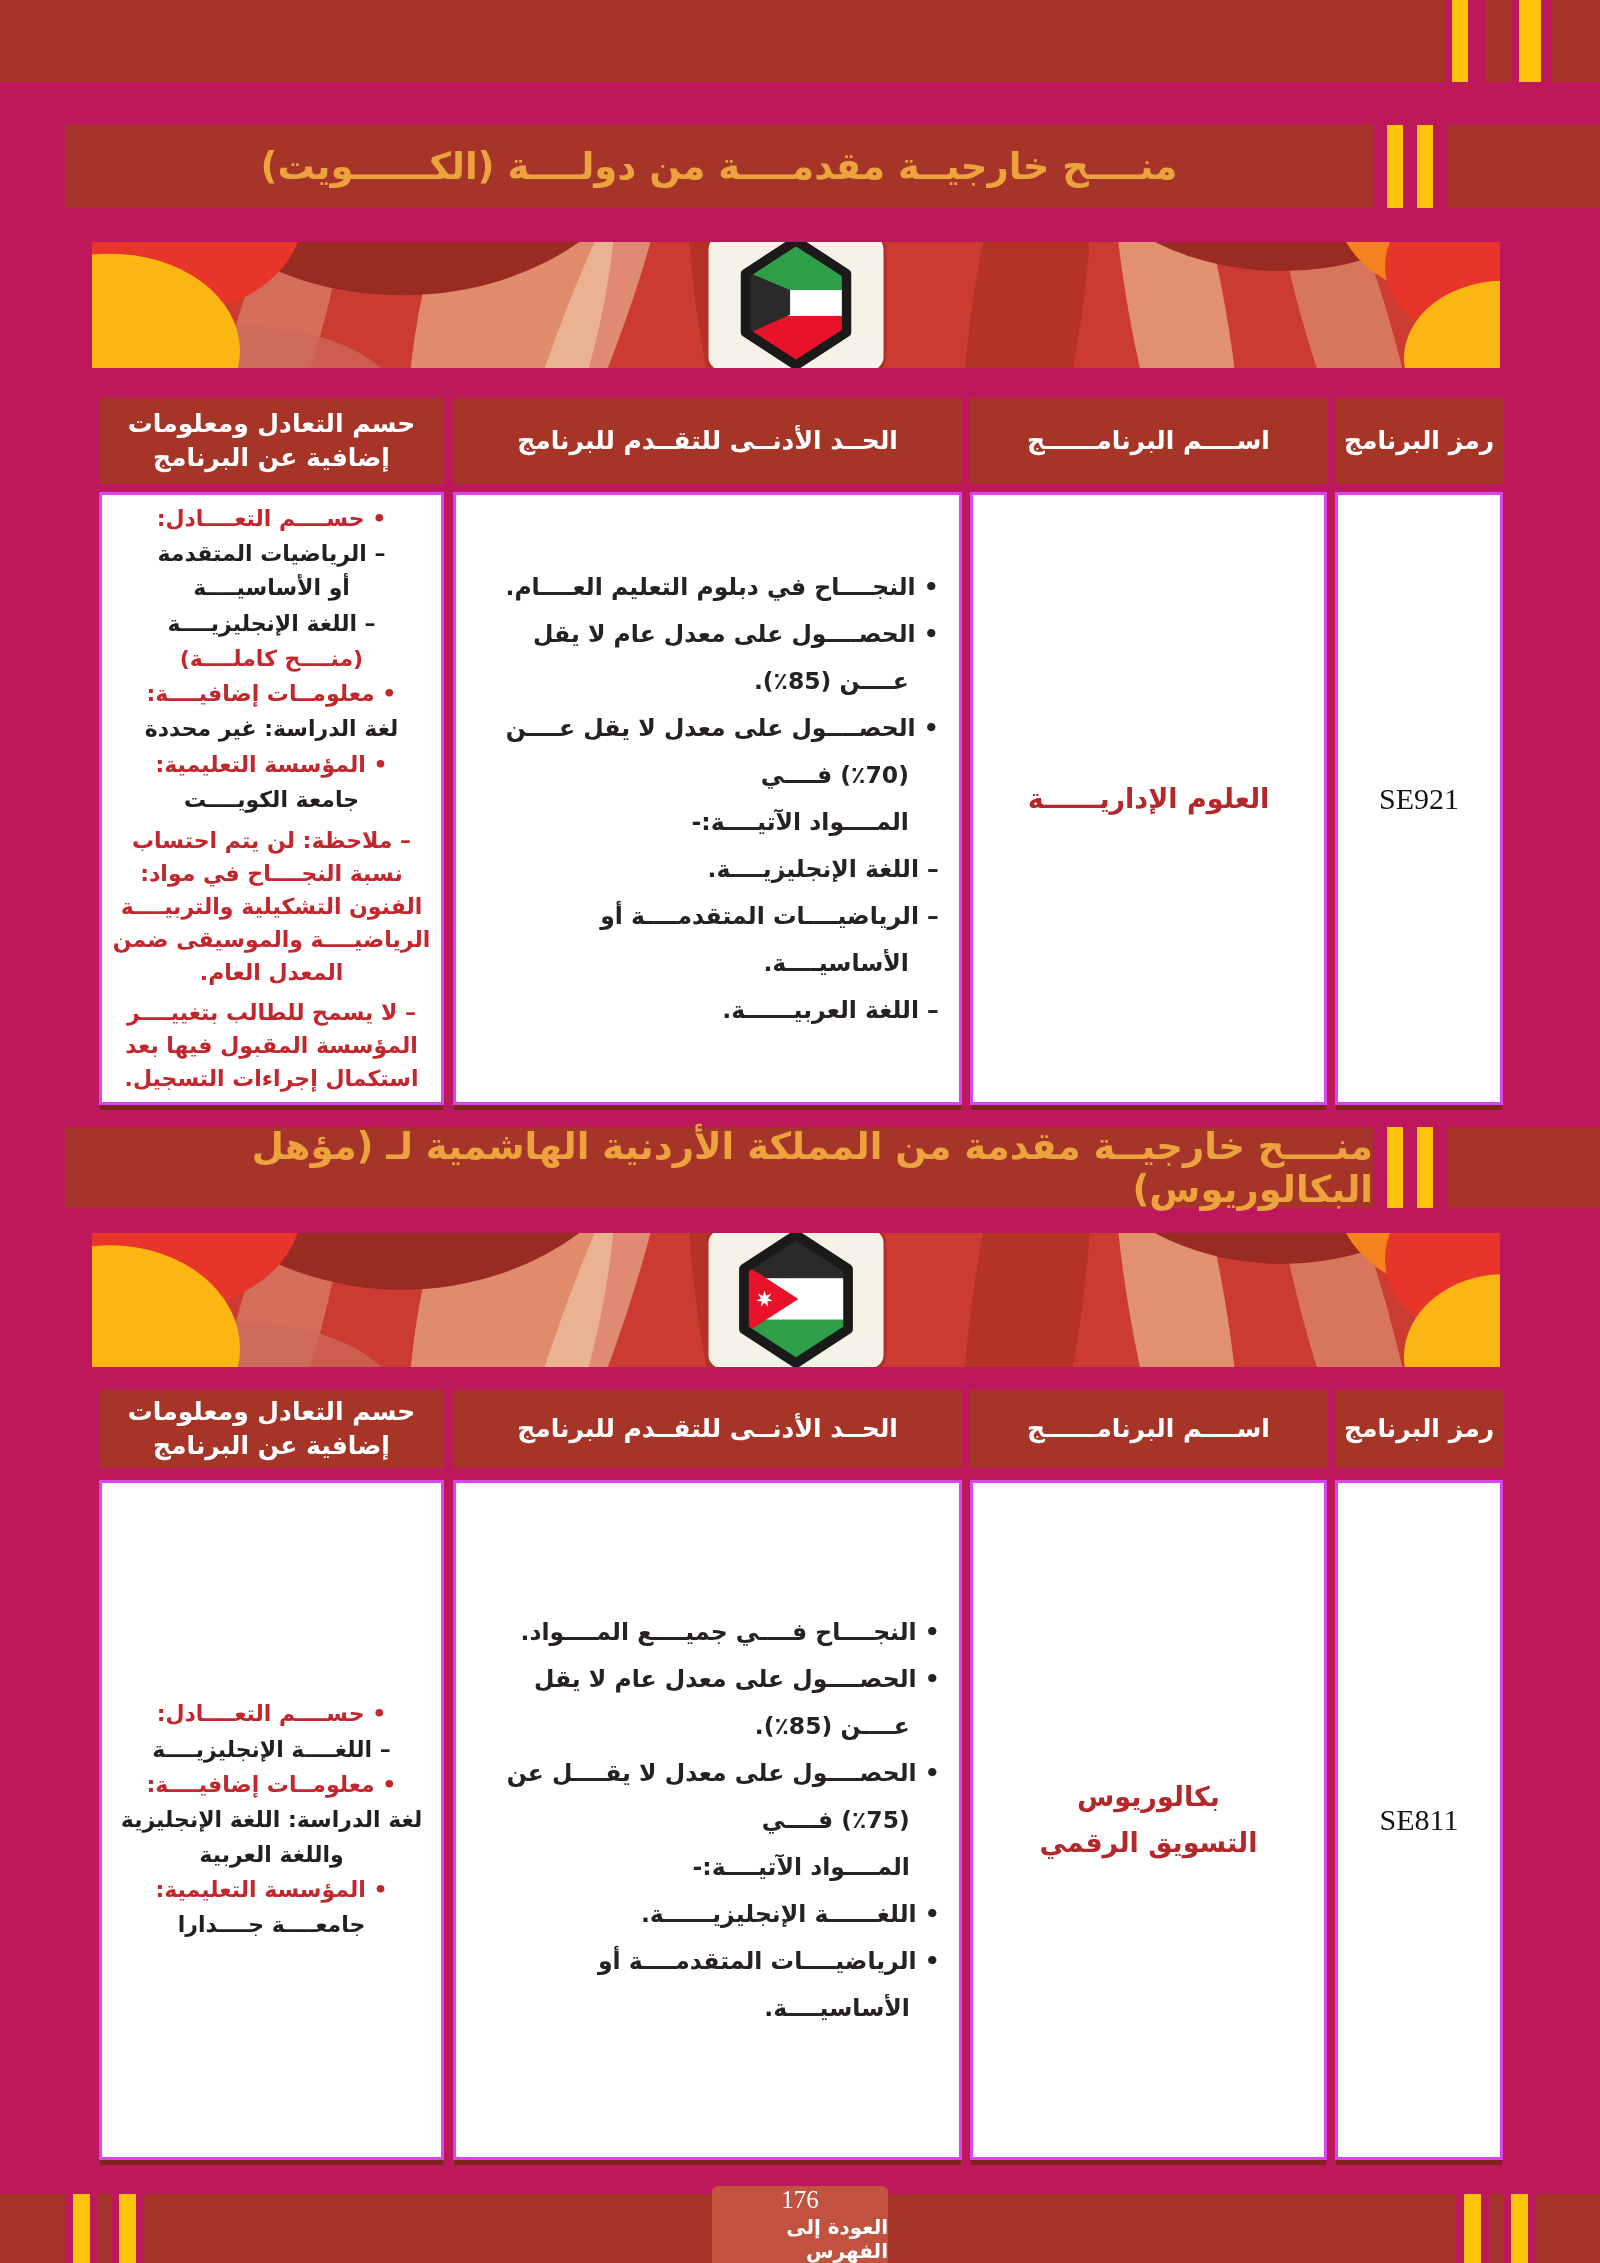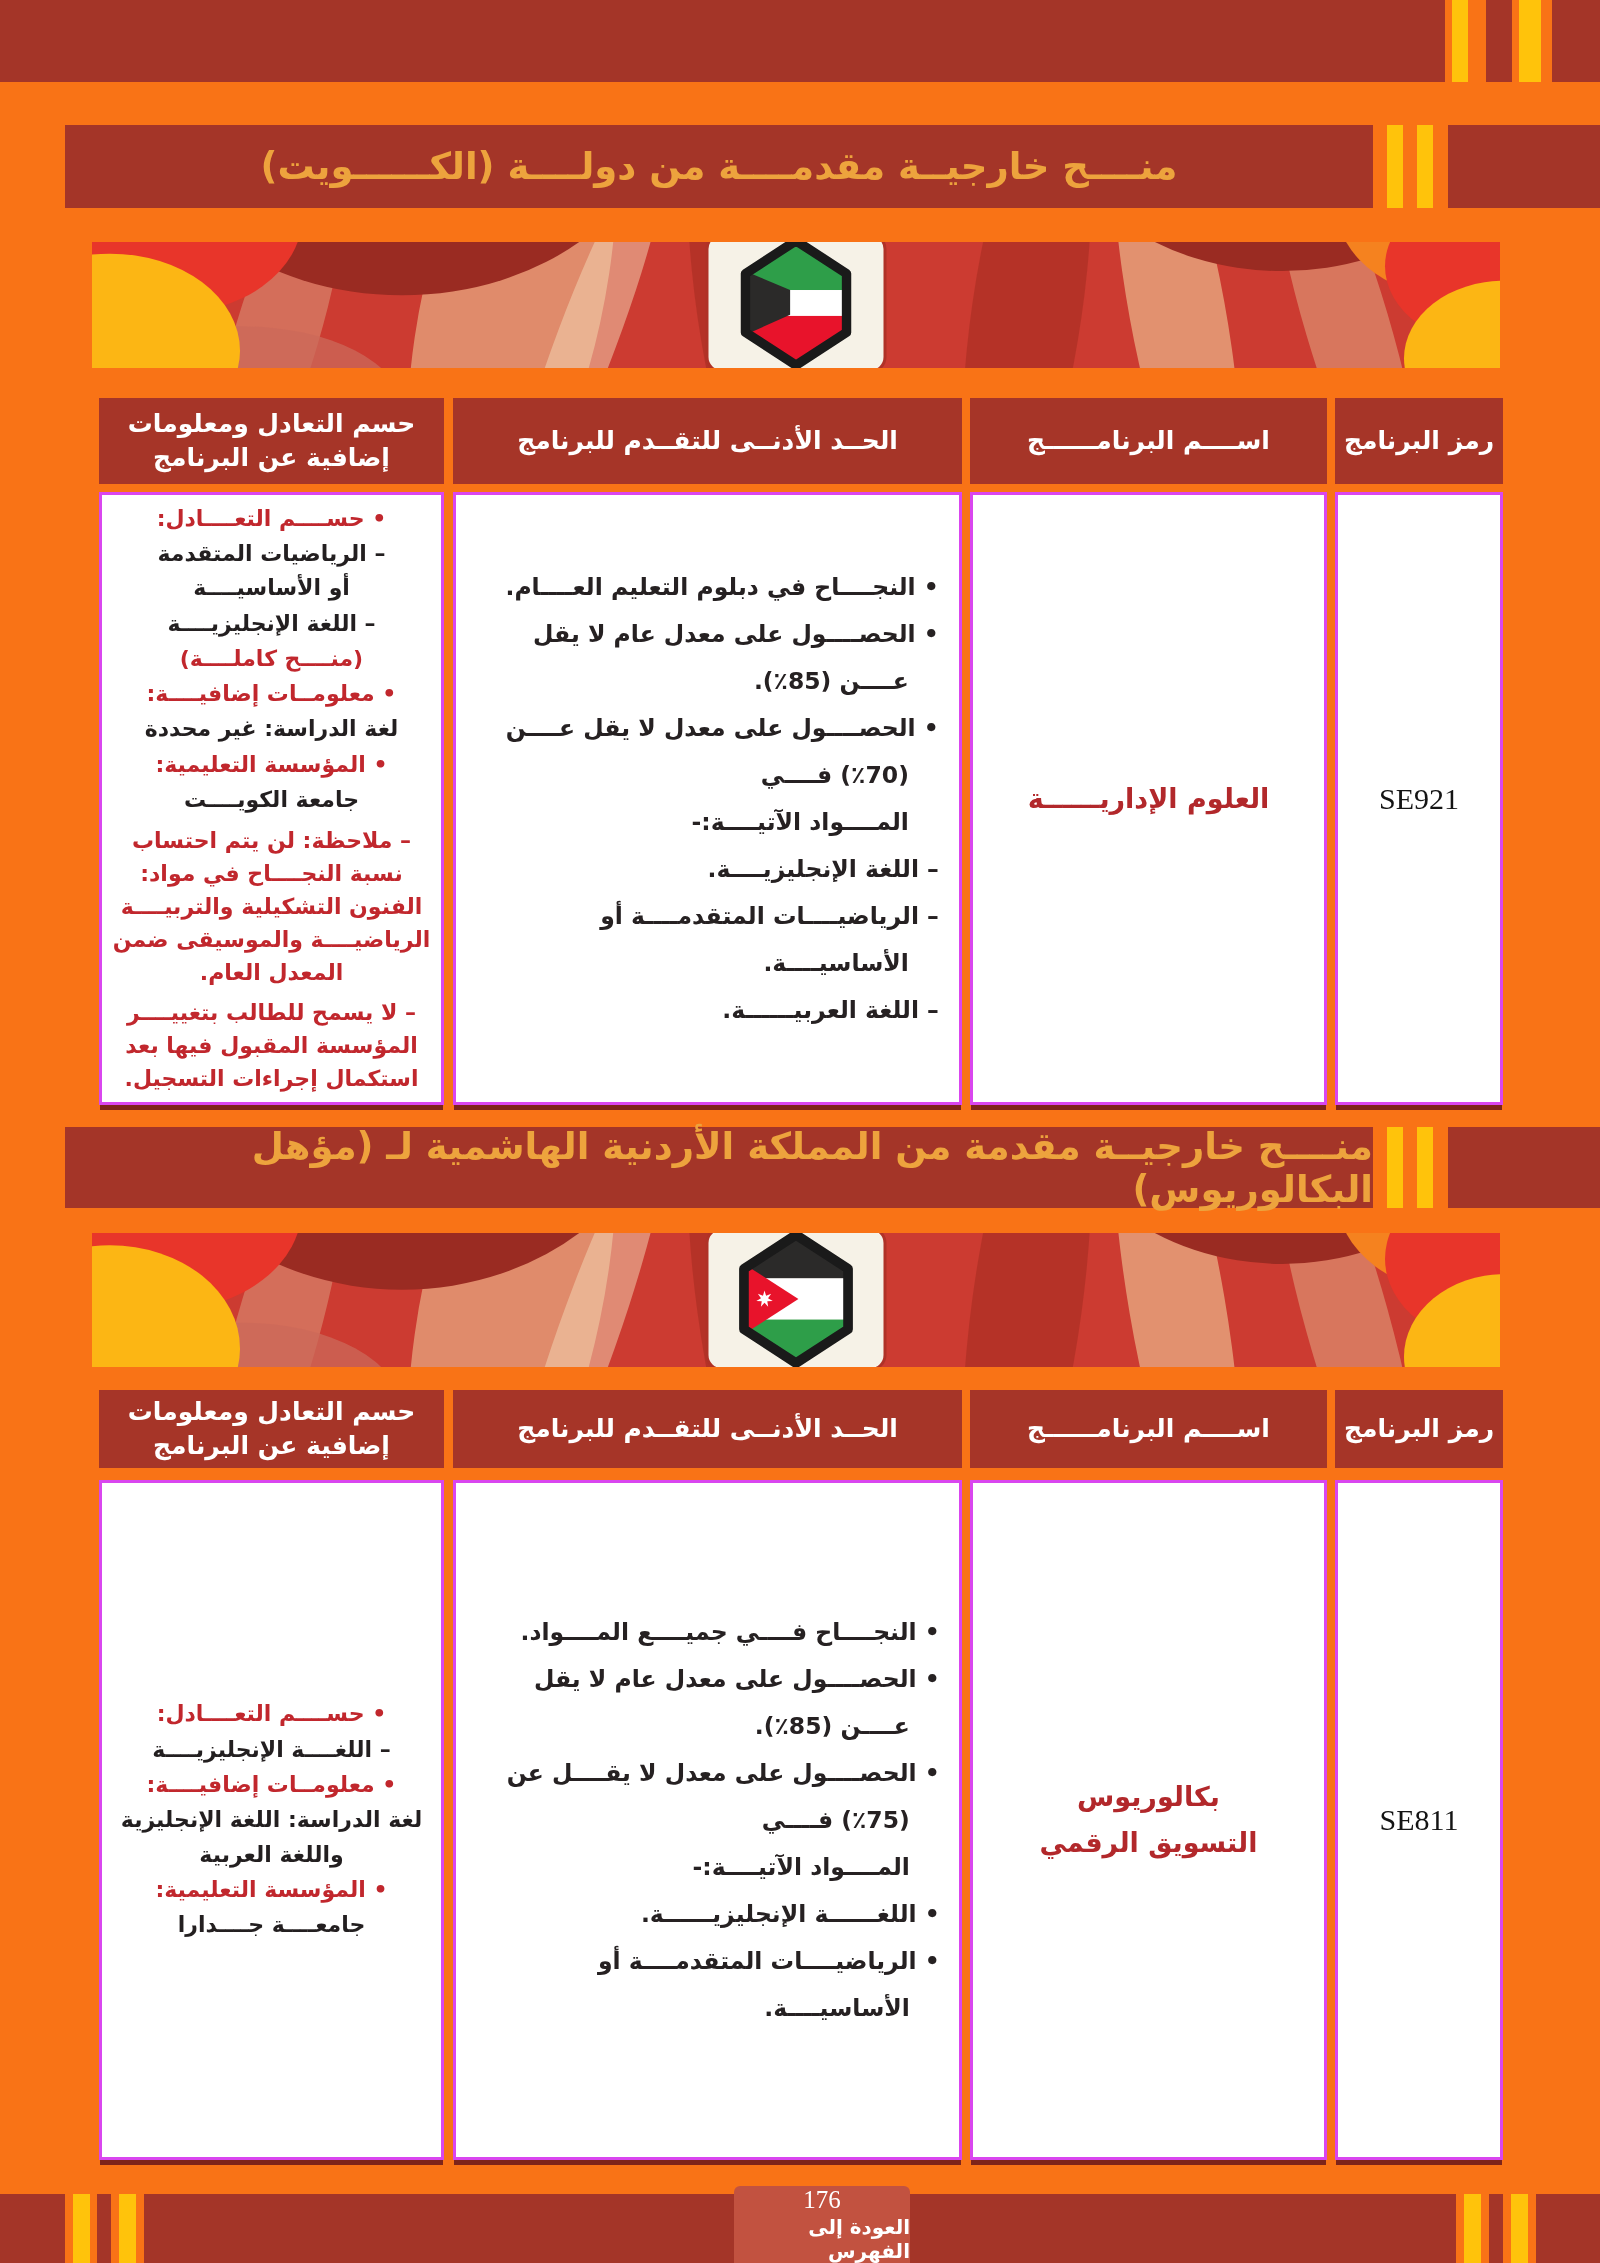--- a/index.html
+++ b/index.html
@@ -1,16 +1,16 @@
 <!DOCTYPE html>
 <html lang="ar"><head>
 <meta charset="utf-8">
 <style>
   html,body{margin:0;padding:0;background:#ffffff;}
-  .page{position:relative;width:1600px;height:2263px;background:#f97316;overflow:hidden;
+  .page{position:relative;width:1600px;height:2263px;background:#be185d;overflow:hidden;
         font-family:"DejaVu Sans",sans-serif;}
   .abs{position:absolute;}
   
   .redbar{background:#A43528;}
   .ystripe{background:#FFC30B;}
   
   .sec-title{display:flex;align-items:center;justify-content:center;
              color:#EDA33D;font-size:37px;font-weight:bold;direction:rtl;}
   
   .banner{overflow:hidden;}
@@ -33,21 +33,21 @@
   .tie-list{width:96%;text-align:center;}
   .tie-item{font-size:22px;font-weight:bold;line-height:1.56;margin:1px 0;white-space:pre-line;}
   .tie-item.red{color:#C1272D;}
   .tie-item.blk{color:#231F20;}
   .tie-item.note{line-height:1.5;margin-top:7px;}
   .name-cell{font-size:27px;font-weight:bold;color:#B2282B;text-align:center;
              line-height:1.7;white-space:pre-line;}
   .code-cell{font-family:"Liberation Serif",serif;font-size:30px;color:#141414;direction:ltr;}
   
   .footer-tab{background:#C25240;border-radius:6px 6px 0 0;color:#fff;
-              display:flex;flex-direction:column;align-items:center;justify-content:center;gap:2px;margin-left:22px;}
+              display:flex;flex-direction:column;align-items:center;justify-content:center;gap:2px;}
   .page-num{font-family:"Liberation Serif",serif;font-size:25px;line-height:1.1;}
   .back-link{font-size:20px;font-weight:bold;direction:rtl;cursor:pointer;}
 </style>
 </head>
 <body>
 
 <div class="page">
 
   <div class="abs redbar" style="left:0;top:0;width:1445px;height:82px;"></div>
   <div class="abs ystripe" style="left:1452px;top:0;width:16px;height:82px;"></div>

